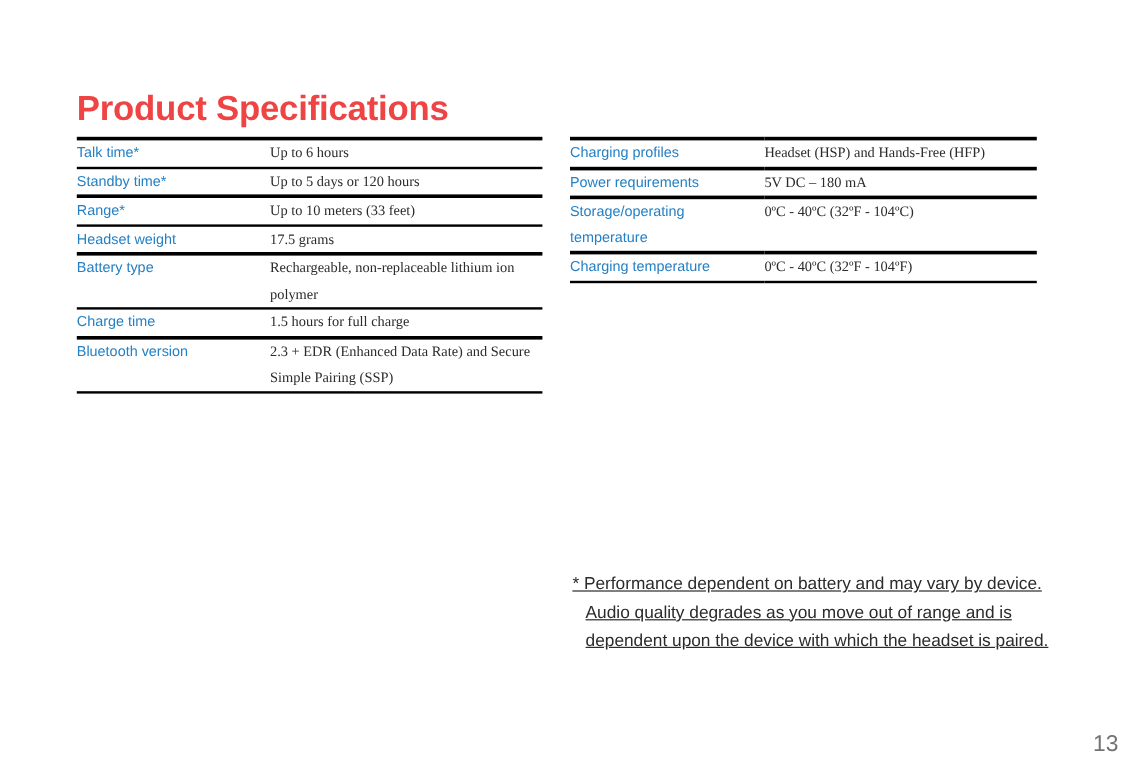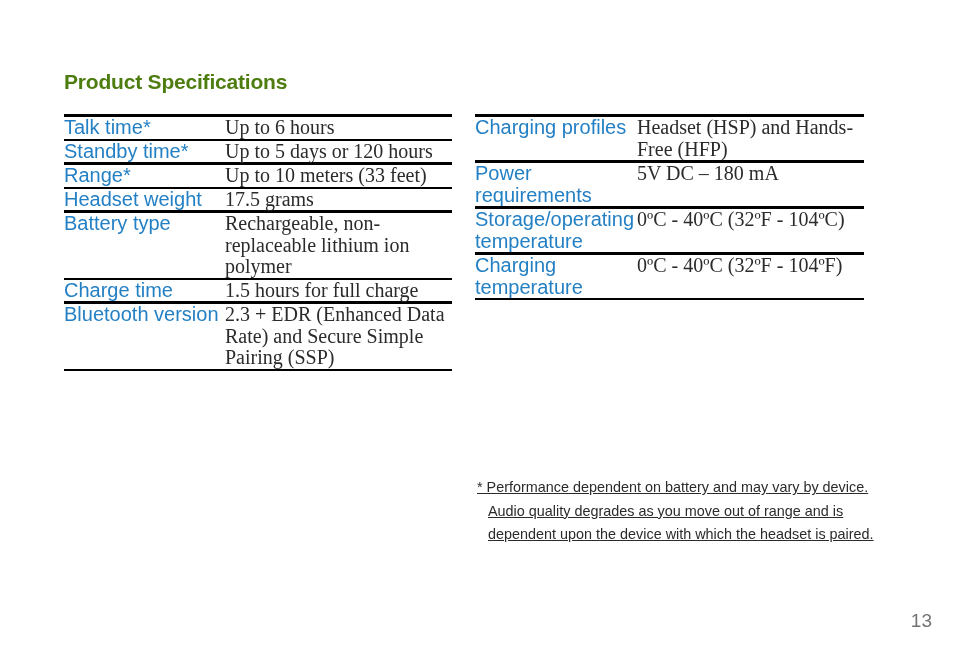--- a/index.html
+++ b/index.html
@@ -19,23 +19,23 @@
   .page {
     position: absolute;
     inset: 0;
   }
 
   
   .page-title {
     position: absolute;
     left: 64px;
     top: 56px;
-    font-size: 21px;
+    font-size: 29px;
     font-weight: bold;
-    color: #4d7c0f;
+    color: #ef4444;
     letter-spacing: -0.2px;
     white-space: nowrap;
   }
 
   
   .spec-table {
     position: absolute;
     border-collapse: collapse;
     table-layout: fixed;
   }
@@ -54,21 +54,21 @@
     vertical-align: top;
   }
 
   .spec-table td {
     padding: 0;
     vertical-align: top;
   }
 
   .cell-label,
   .cell-value {
-    font-size: 20px;
+    font-size: 12px;
     line-height: 21.5px;
     padding-top: 14px;
     padding-bottom: 15px;
     margin-left: 22px;
   }
 
   .cell-label {
     color: #2480c4;
     width: 161px;
     padding-right: 8px;

